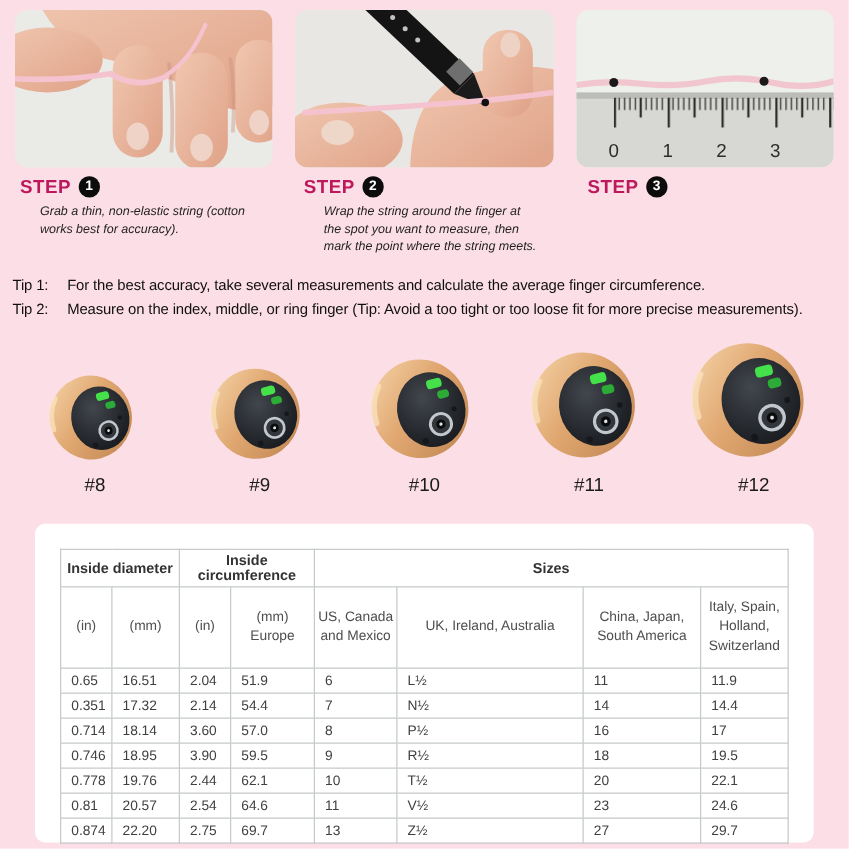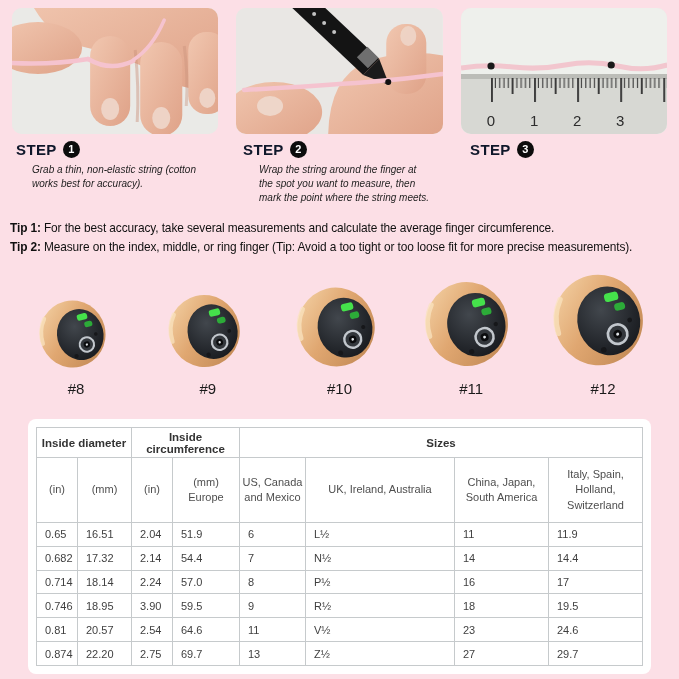--- a/index.html
+++ b/index.html
@@ -8,41 +8,41 @@
     background:#fcdfe6;font-family:"Liberation Sans",sans-serif;
   }
   
   .photos{position:absolute;top:8px;left:12px;right:12px;display:flex;gap:18px;}
   .photo{flex:1;height:126px;border-radius:10px;overflow:hidden;position:relative;background:#eaeae7;}
   .photo svg{display:block;width:100%;height:100%;}
   
   .steps-row{position:absolute;top:141px;left:16px;right:4px;display:flex;gap:22px;}
   .step{flex:1;}
   .step-head{display:flex;align-items:center;gap:6px;}
-  .step-word{font-size:15px;font-weight:700;color:#0f172a;letter-spacing:.4px;}
+  .step-word{font-size:15px;font-weight:700;color:#be185d;letter-spacing:.4px;}
   .step-badge{width:17px;height:17px;border-radius:50%;background:#0c0c0c;color:#fff;
     font-size:11px;font-weight:700;display:flex;align-items:center;justify-content:center;line-height:1;}
   .step-text{margin:5px 16px 0;font-size:10px;line-height:1.38;color:#1e1e1e;font-style:italic;}
   
   .tips{position:absolute;top:221px;left:10px;right:2px;}
   .tip{margin:0 0 5px;font-size:11.9px;letter-spacing:-0.1px;color:#101010;white-space:nowrap;}
-  .tip b{font-weight:700;margin-right:3px;}
+  .tip b{font-weight:400;margin-right:15px;}
   
   .rings-row{position:absolute;top:263px;left:14px;right:14px;height:134px;
     display:flex;justify-content:space-between;align-items:flex-end;}
   .ring-item{display:flex;flex-direction:column;align-items:center;width:124px;}
   .ring-label{margin-top:6px;font-size:15px;color:#1a1a1a;}
   .ring-item:nth-child(1) .ring-svg{width:80px;height:80px;}
   .ring-item:nth-child(2) .ring-svg{width:86px;height:86px;}
   .ring-item:nth-child(3) .ring-svg{width:94px;height:94px;}
   .ring-item:nth-child(4) .ring-svg{width:100px;height:100px;}
   .ring-item:nth-child(5) .ring-svg{width:108px;height:108px;}
   
   .table-panel{position:absolute;left:28px;top:419px;width:623px;height:255px;
-    background:#fff;border-radius:8px;padding:8px;box-sizing:border-box;}
+    background:#fff;border-radius:8px;padding:20px;box-sizing:border-box;}
   table{width:100%;height:100%;border-collapse:collapse;table-layout:fixed;}
   th,td{border:1px solid #c6cacc;overflow:hidden;}
   thead tr.gh th{height:27px;font-weight:700;font-size:11.5px;color:#333;text-align:center;}
   thead tr.sh th{height:60px;font-weight:400;font-size:11px;color:#4e4e4e;text-align:center;line-height:1.4;padding:2px;}
   tbody td{height:19px;font-size:11px;font-weight:400;color:#3f3f3f;text-align:left;padding:0 0 0 8px;}
   .defs-holder{position:absolute;width:0;height:0;overflow:hidden;}
 </style>
 </head>
 <body>
 
@@ -272,52 +272,62 @@
             <td>16.51</td>
             <td>2.04</td>
             <td>51.9</td>
             <td>6</td>
             <td>L½</td>
             <td>11</td>
             <td>11.9</td>
           </tr>
 
           <tr>
-            <td>0.682</td>
+            <td>0.351</td>
             <td>17.32</td>
             <td>2.14</td>
             <td>54.4</td>
             <td>7</td>
             <td>N½</td>
             <td>14</td>
             <td>14.4</td>
           </tr>
 
           <tr>
             <td>0.714</td>
             <td>18.14</td>
-            <td>2.24</td>
+            <td>3.60</td>
             <td>57.0</td>
             <td>8</td>
             <td>P½</td>
             <td>16</td>
             <td>17</td>
           </tr>
 
           <tr>
             <td>0.746</td>
             <td>18.95</td>
             <td>3.90</td>
             <td>59.5</td>
             <td>9</td>
             <td>R½</td>
             <td>18</td>
             <td>19.5</td>
           </tr>
 
+          <tr>
+            <td>0.778</td>
+            <td>19.76</td>
+            <td>2.44</td>
+            <td>62.1</td>
+            <td>10</td>
+            <td>T½</td>
+            <td>20</td>
+            <td>22.1</td>
+          </tr>
 
           <tr>
             <td>0.81</td>
             <td>20.57</td>
             <td>2.54</td>
             <td>64.6</td>
             <td>11</td>
             <td>V½</td>
             <td>23</td>
             <td>24.6</td>

